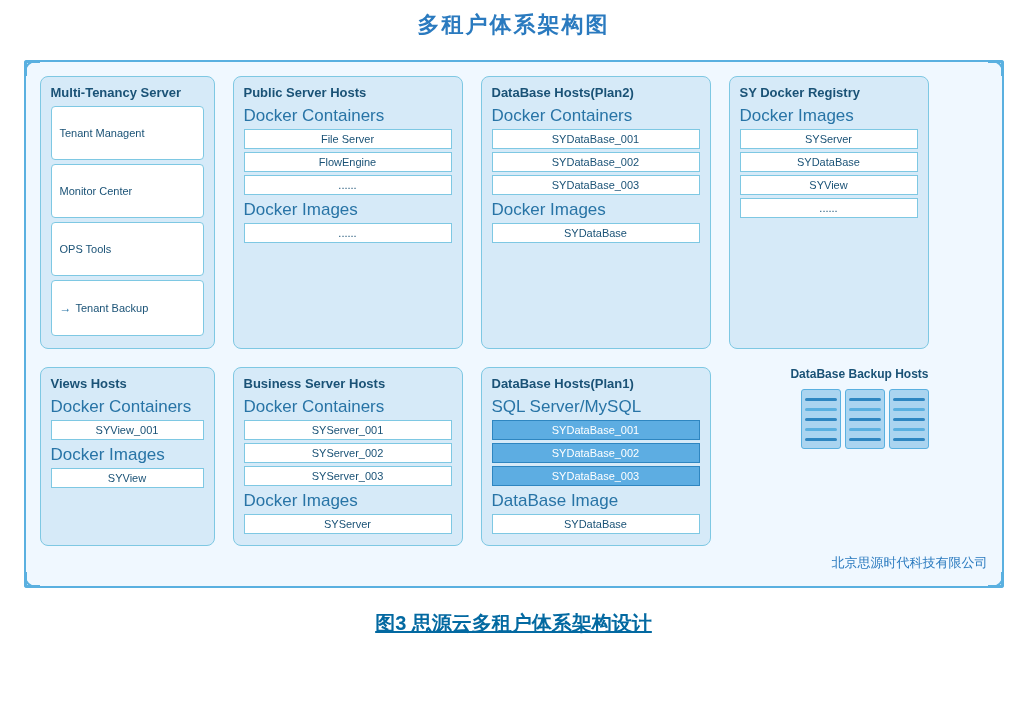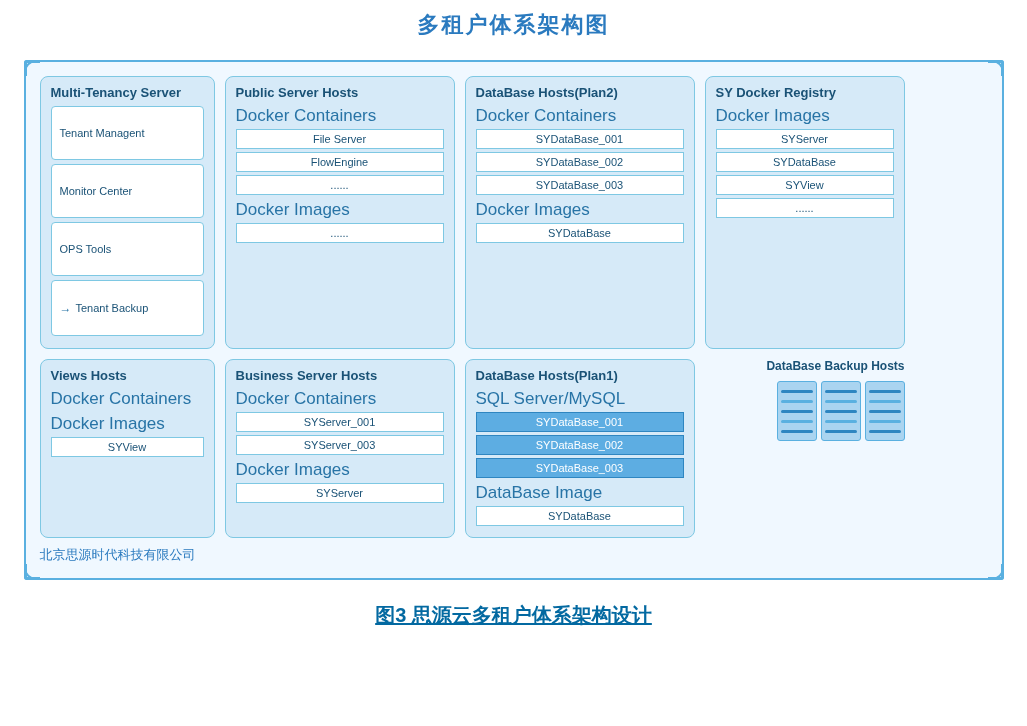--- a/index.html
+++ b/index.html
@@ -37,21 +37,21 @@
       content: '';
       position: absolute;
       width: 20px;
       height: 20px;
     }
 
     .grid-layout {
       display: grid;
       grid-template-columns: 175px 230px 230px 200px;
       grid-template-rows: auto auto;
-      gap: 10px;
+      gap: 18px;
     }
 
     .host-box {
       background: #d6eaf8;
       border: 1.5px solid #7ec8e3;
       border-radius: 8px;
       padding: 8px 10px;
     }
 
     .host-box-title {
@@ -194,21 +194,21 @@
       height: 3px;
       background: #5ab0e0;
       border-radius: 2px;
     }
 
     .server-line.dark {
       background: #2e86c1;
     }
 
     .bottom-bar {
-      text-align: left;
+      text-align: right;
       margin-top: 8px;
       font-size: 13px;
       color: #2a7abf;
     }
 
     .footer-title {
       font-size: 20px;
       font-weight: bold;
       color: #0369a1;
       text-align: center;
@@ -249,38 +249,40 @@
       <div class="inner-item">OPS  Tools</div>
       <div class="inner-item with-arrow">
         <span class="arrow-indicator">→</span>
         <span>Tenant Backup</span>
       </div>
     </div>
 
     <div class="host-box views-hosts">
       <div class="host-box-title">Views Hosts</div>
       <div class="section-label">Docker Containers</div>
+      <div class="item-box">SYView_001</div>
       <div class="section-label">Docker Images</div>
       <div class="item-box">SYView</div>
     </div>
 
     <div class="host-box public-server">
       <div class="host-box-title">Public Server Hosts</div>
       <div class="section-label">Docker Containers</div>
       <div class="item-box">File Server</div>
       <div class="item-box">FlowEngine</div>
       <div class="item-box">......</div>
       <div class="section-label">Docker Images</div>
       <div class="item-box">......</div>
     </div>
 
     <div class="host-box business-server">
       <div class="host-box-title">Business Server Hosts</div>
       <div class="section-label">Docker Containers</div>
       <div class="item-box">SYServer_001</div>
+      <div class="item-box">SYServer_002</div>
       <div class="item-box">SYServer_003</div>
       <div class="section-label">Docker Images</div>
       <div class="item-box">SYServer</div>
     </div>
 
     <div class="host-box db-plan2">
       <div class="host-box-title">DataBase Hosts(Plan2)</div>
       <div class="section-label">Docker Containers</div>
       <div class="item-box">SYDataBase_001</div>
       <div class="item-box">SYDataBase_002</div>

